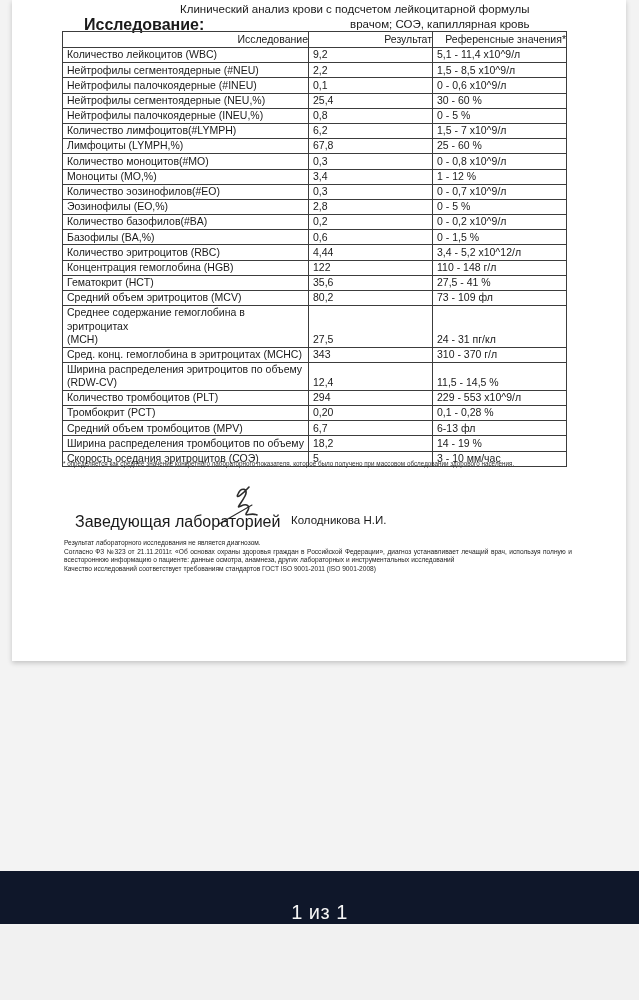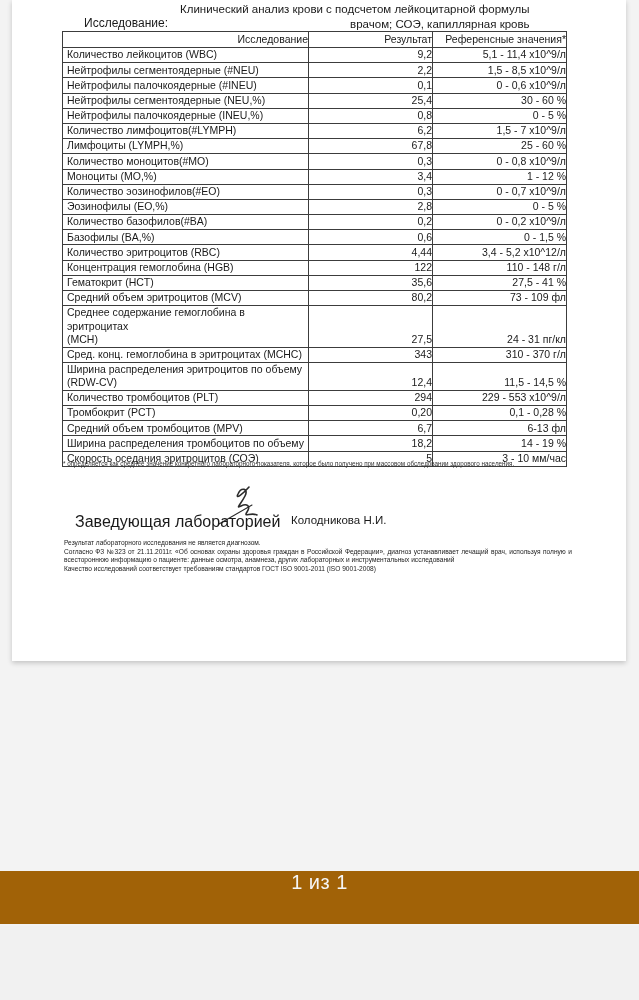--- a/index.html
+++ b/index.html
@@ -22,21 +22,21 @@
   .doc-title {
     position: absolute;
     left: 168px; top: 2px;
     font-size: 11.5px; line-height: 14.5px;
     color: #1a1a1a;
     text-align: right;
   }
   .study-label {
     position: absolute;
     left: 52px; top: 16px;
-    font-size: 12px; font-weight: normal; padding-left: 20px;
+    font-size: 16px; font-weight: bold; padding-left: 20px;
   }
 
   
   table.results {
     position: absolute;
     left: 50px; top: 31px;
     width: 504px;
     border-collapse: collapse;
     table-layout: fixed;
     font-size: 10.5px;
@@ -46,21 +46,21 @@
   table.results col.c3 { width: 134px; }
   table.results th, table.results td {
     border: 1px solid #3c3c3c;
     padding: 0 0 0 4px;
     height: 15.2px;
     line-height: 13.5px;
     font-weight: normal;
     overflow: hidden;
   }
   table.results th { text-align: right; height: 16px; padding: 0; }
-  td.c-result, td.c-ref { text-align: right; padding: 0; }
+  td.c-result, td.c-ref { text-align: left; padding: 0; }
   tr.bold td { font-weight: normal; }
   tr.tall td { height: 21px; vertical-align: bottom; }
   tr.tall td.c-name { vertical-align: top; }
   td.c-name { white-space: pre-line; }
 
   .footnote {
     position: absolute;
     left: 51px; top: 460px;
     width: 505px;
     font-size: 6.3px; line-height: 7px;
@@ -97,22 +97,22 @@
     font-size: 6.6px; line-height: 8.6px;
     color: #222;
   }
   .legal p.justify { text-align: justify; }
 
   
   .pager-bar {
     position: absolute;
     left: 0; top: 871px;
     width: 639px; height: 53px;
-    background: #a16207;
-    display: flex; align-items: flex-start; justify-content: center;
+    background: #0f172a;
+    display: flex; align-items: flex-end; justify-content: center;
   }
   .pager-text {
     color: #f5f5f5;
     font-size: 20px;
     letter-spacing: 0.5px;
   }
 
   
   .nav-bar {
     position: absolute;

